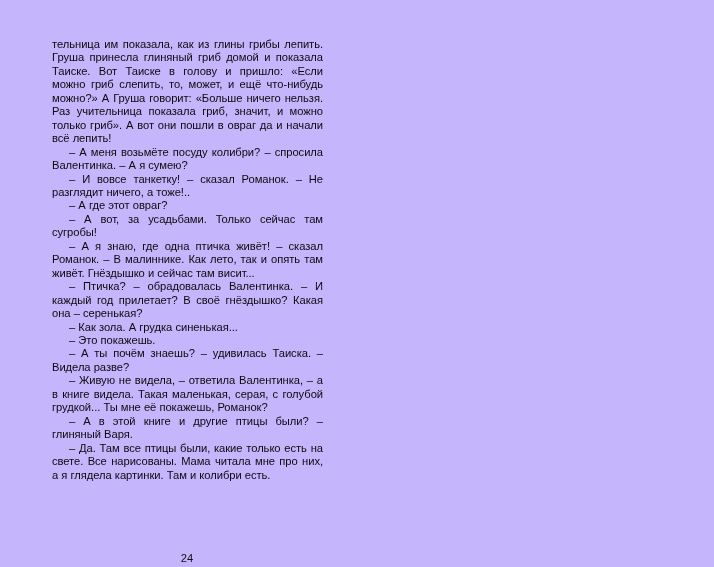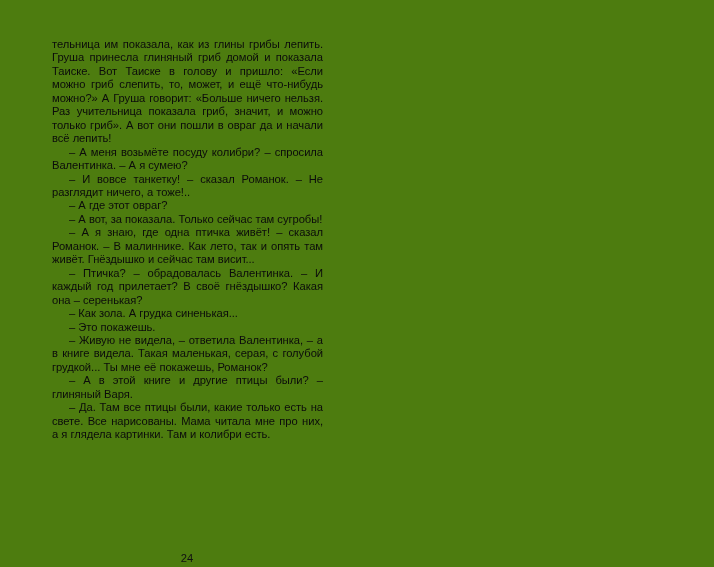--- a/index.html
+++ b/index.html
@@ -19,21 +19,21 @@
     width: 714px;
     height: 567px;
     background: #ffffff;
   }
 
   
   .page {
     position: absolute;
     top: 0;
     height: 567px;
-    background: #4d7c0f;
+    background: #c4b5fd;
   }
   #page-left  { left: 0;   width: 357px; }
   #page-right { left: 357px; width: 357px; }
 
   .textcol {
     position: absolute;
     font-family: "Liberation Sans", sans-serif;
     font-size: 11.2px;
     line-height: 13.45px;
     text-align: justify;
@@ -68,25 +68,26 @@
 
 <div id="spread">
 
   <div class="page" id="page-left">
 
     <div class="textcol" id="left-text">
       <p class="para noindent">тельница им показала, как из глины грибы лепить. Груша принесла глиняный гриб домой и показала Таиске. Вот Таиске в голову и пришло: «Если можно гриб слепить, то, может, и ещё что-нибудь можно?» А Груша говорит: «Больше ничего нельзя. Раз учительница показала гриб, значит, и можно только гриб». А вот они пошли в овраг да и начали всё лепить!</p>
       <p class="para">– А меня возьмёте посуду колибри? – спросила Валентинка. – А я сумею?</p>
       <p class="para">– И вовсе танкетку! – сказал Романок. – Не разглядит ничего, а тоже!..</p>
       <p class="para">– А где этот овраг?</p>
-      <p class="para">– А вот, за показала. Только сейчас там сугробы!</p>
+      <p class="para">– А вот, за усадьбами. Только сейчас там сугробы!</p>
       <p class="para">– А я знаю, где одна птичка живёт! – сказал Романок. – В малиннике. Как лето, так и опять там живёт. Гнёздышко и сейчас там висит...</p>
       <p class="para">– Птичка? – обрадовалась Валентинка. – И каждый год прилетает? В своё гнёздышко? Какая она – серенькая?</p>
       <p class="para">– Как зола. А грудка синенькая...</p>
       <p class="para">– Это покажешь.</p>
+      <p class="para">– А ты почём знаешь? – удивилась Таиска. – Видела разве?</p>
       <p class="para">– Живую не видела, – ответила Валентинка, – а в книге видела. Такая маленькая, серая, с голубой грудкой... Ты мне её покажешь, Романок?</p>
       <p class="para">– А в этой книге и другие птицы были? – глиняный Варя.</p>
       <p class="para">– Да. Там все птицы были, какие только есть на свете. Все нарисованы. Мама читала мне про них, а я глядела картинки. Там и колибри есть.</p>
     </div>
 
     <div class="folio" id="folio-left">24</div>
   </div>
 
   <div class="page" id="page-right">
 

